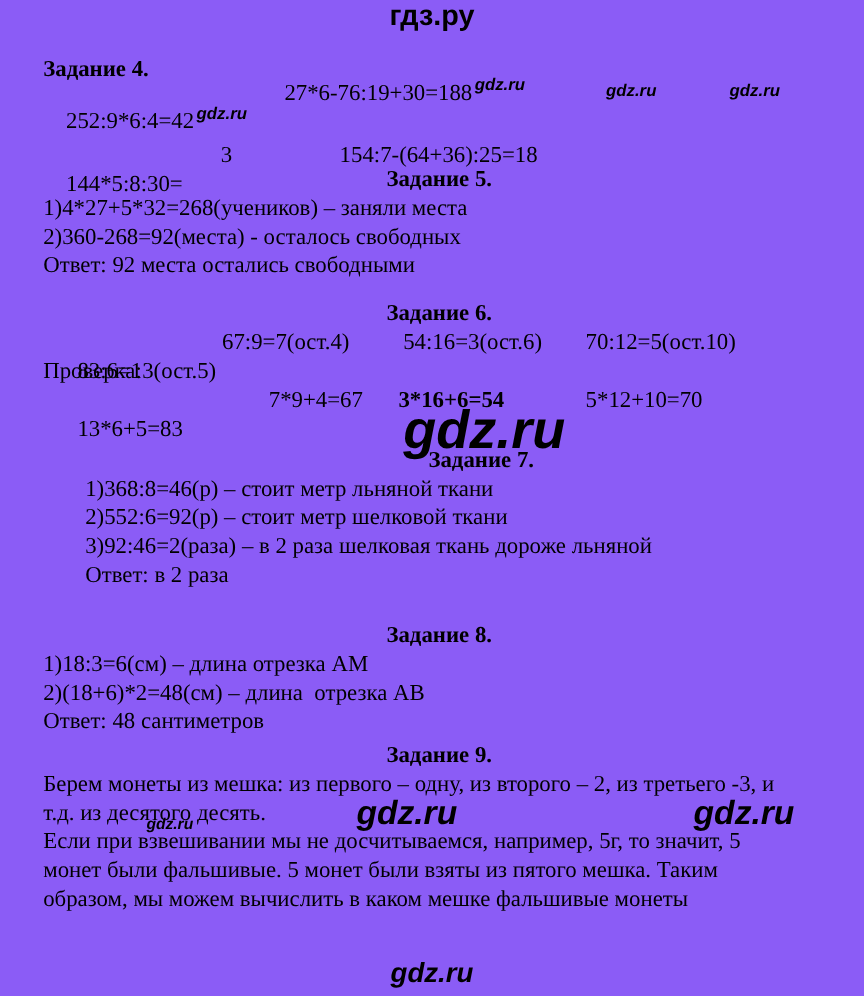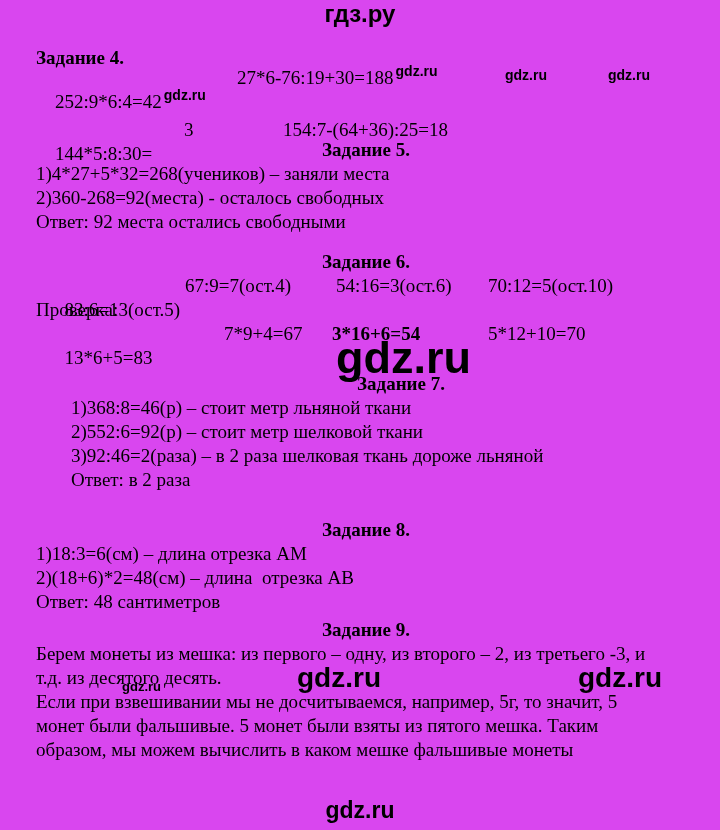--- a/index.html
+++ b/index.html
@@ -1,19 +1,19 @@
 <!DOCTYPE html>
 <html><head>
 <meta charset="utf-8">
 <style>
   html, body { margin:0; padding:0; background:#ffffff; }
   #page {
     position:relative;
     width:720px; height:830px;
-    background:#d946ef;
+    background:#8b5cf6;
     color:#000000;
     font-family:"Liberation Serif", serif;
     font-size:19px;
     overflow:hidden;
   }
   .abs { position:absolute; }
   .site-title {
     top:1px; left:0; width:720px;
     text-align:center;
     font-family:"Liberation Sans", sans-serif;
@@ -21,21 +21,21 @@
   }
   .task-title { font-weight:bold; line-height:24px; white-space:pre-wrap;text-align:center; }
   .line { line-height:24px; white-space:pre-wrap; }
   .block { width:660px; }
   .row { position:relative; height:24px; line-height:24px; white-space:pre-wrap; }
   .col { position:absolute; top:0; white-space:pre-wrap; }
   
   .wm {
     font-family:"Liberation Sans", sans-serif;
     font-weight:bold; color:#000;
-    white-space:nowrap; line-height:1;
+    white-space:nowrap; line-height:1;font-style:italic;
   }
   .wm-sup { font-size:14px; position:relative; top:-8px; margin-left:2px; }
   .wm-inline-sm { font-size:14px; top:2px; }
   .wm-big { font-size:45px; }
   .wm-med { font-size:28px; }
   .wm-tiny { font-size:13px; }
   .wm-bottom { font-size:23px; left:0; width:720px; text-align:center; }
 </style>
 </head>
 <body>

